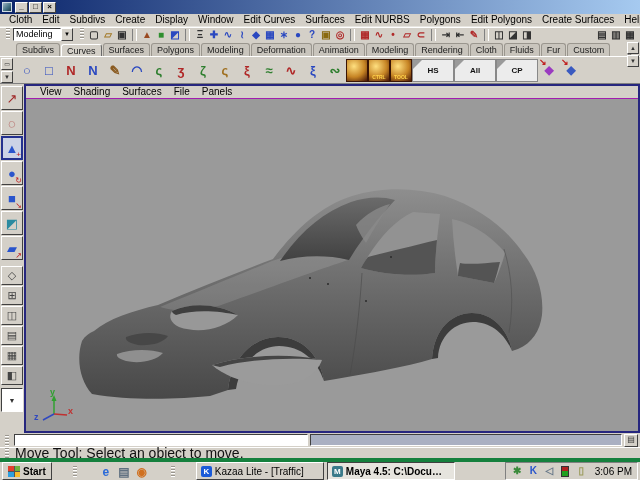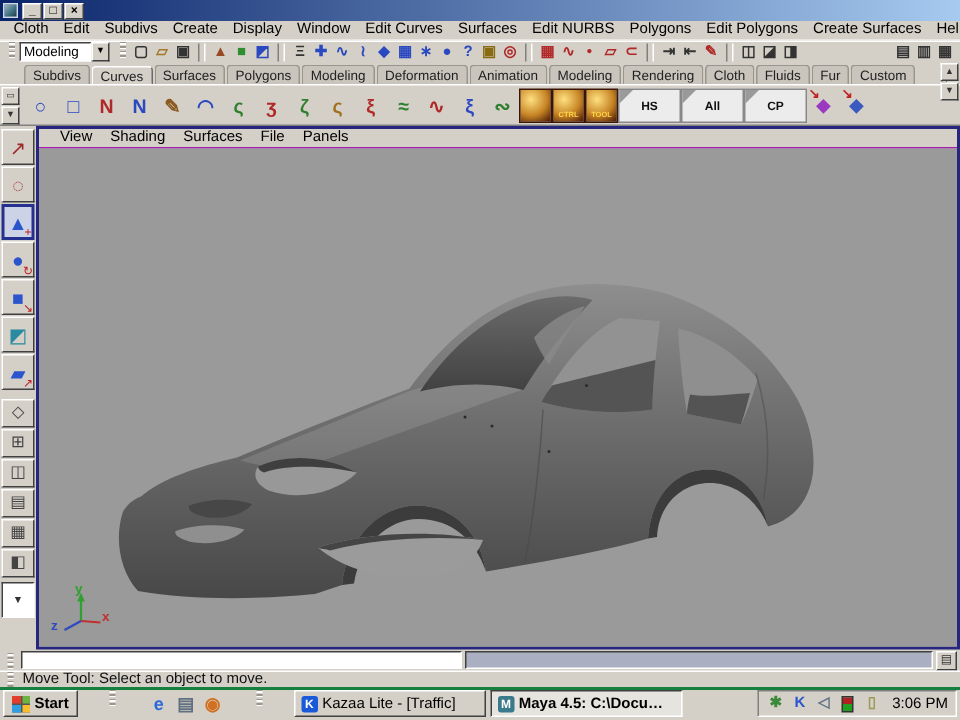--- a/index.html
+++ b/index.html
@@ -76,24 +76,24 @@
   .al-y{left:16px;top:0;color:#30a030}
   .al-x{left:34px;top:19px;color:#c03030}
   .al-z{left:0;top:25px;color:#3048c0}
 
   
   .command-row{height:14px;flex:none;display:flex;align-items:center;padding:1px 2px;gap:2px}
   .cmd-input{width:294px;height:12px;background:#fff;border:1px solid;border-color:#404040 #fff #fff #404040;font-size:9px;padding:0 2px;font-family:"Liberation Mono",monospace}
   .cmd-result{flex:1;height:12px;background:var(--resultField);border:1px solid;border-color:#404040 #fff #fff #404040}
   .script-btn{width:14px;height:13px;background:var(--face);border:1px solid;border-color:#fff #404040 #404040 #fff;font-size:8px;line-height:10px;padding:0;color:#333}
   .help-row{height:11px;flex:none;display:flex;align-items:center;border-top:1px solid #fff;gap:3px;padding-left:2px}
-  .help-text{font-size:10px;line-height:10px;color:#111}
-
-  
-  .taskbar{height:22px;flex:none;border-top:2px solid #15803d;display:flex;padding:0 2px;gap:18px;background:var(--face)}
+  .help-text{font-size:14px;line-height:10px;color:#111}
+
+  
+  .taskbar{height:22px;flex:none;border-top:4px solid #15803d;display:flex;align-items:center;padding:0 2px;gap:18px;background:var(--face)}
   .start-btn{height:18px;display:flex;align-items:center;gap:3px;padding:0 5px;font-weight:bold;font-size:10px;background:var(--face);border:1px solid;border-color:#fff #404040 #404040 #fff;font-family:"Liberation Sans",sans-serif}
   .flag{width:12px;height:11px;display:grid;grid-template:1fr 1fr/1fr 1fr;gap:1px;background:#555}
   .flag b{display:block}
   .flag b:nth-child(1){background:#e33e2c}.flag b:nth-child(2){background:#6cb33f}
   .flag b:nth-child(3){background:#2f9fe0}.flag b:nth-child(4){background:#f9bc2e}
   .ql{width:16px;height:16px;background:transparent;border:none;padding:0}
   .ql i{font-style:normal;font-size:12px;font-weight:bold;color:var(--c,#555);line-height:1}
   .task{width:128px;height:18px;display:flex;align-items:center;gap:3px;padding:0 4px;background:var(--face);border:1px solid;border-color:#fff #404040 #404040 #fff;font-size:10px;overflow:hidden;white-space:nowrap}
   .task .ticon{width:11px;height:11px;flex:none;background:var(--c,#888);color:#fff;font-size:8px;font-weight:bold;line-height:11px;text-align:center;font-style:normal;border-radius:2px}
   .task .tlabel{overflow:hidden;text-overflow:ellipsis}

